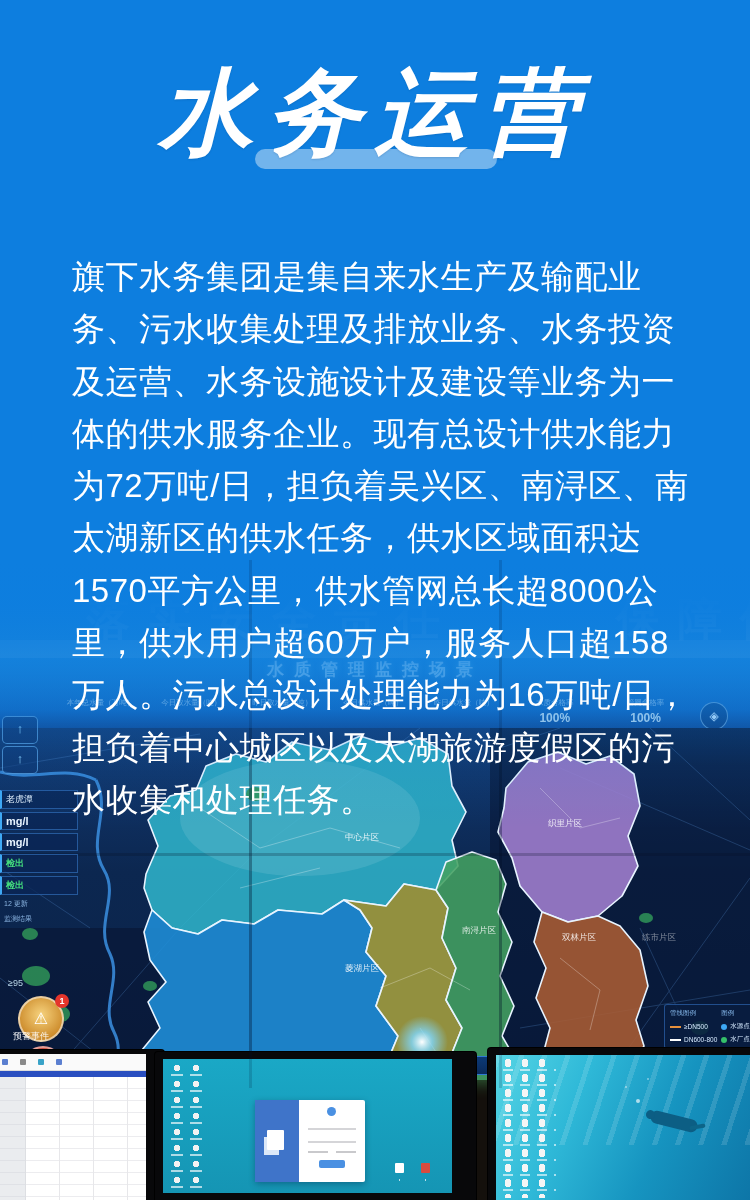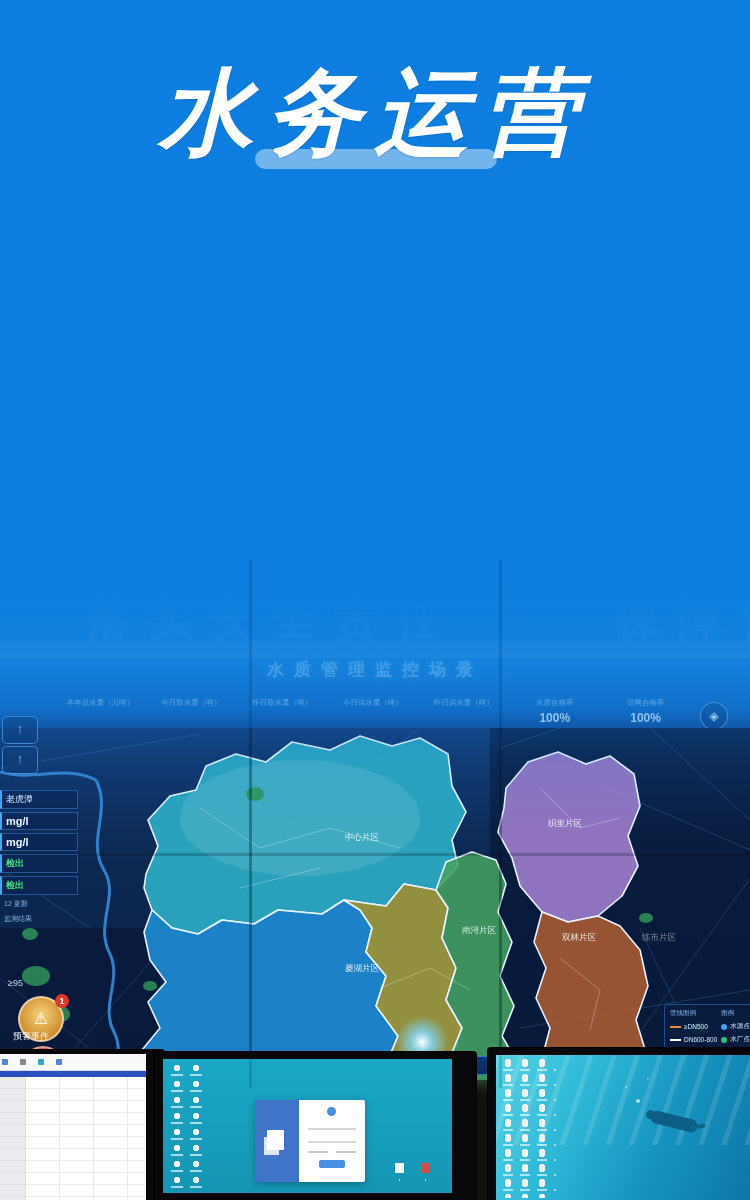--- a/index.html
+++ b/index.html
@@ -340,14 +340,15 @@
         <div class="icon-grid ig-r"></div>
         <div class="swimmer"></div>
         <div class="bub b1"></div>
       </div>
     </div>
 
     <div class="seam-v" style="left:249px"></div>
     <div class="seam-v" style="left:499px"></div>
   </div>
 
+  <div class="intro">旗下水务集团是集自来水生产及输配业务、污水收集处理及排放业务、水务投资及运营、水务设施设计及建设等业务为一体的供水服务企业。现有总设计供水能力为72万吨/日，担负着吴兴区、南浔区、南太湖新区的供水任务，供水区域面积达1570平方公里，供水管网总长超8000公里，供水用户超60万户，服务人口超158万人。污水总设计处理能力为16万吨/日，担负着中心城区以及太湖旅游度假区的污水收集和处理任务。</div>
 
 </div>
 
 </body></html>

